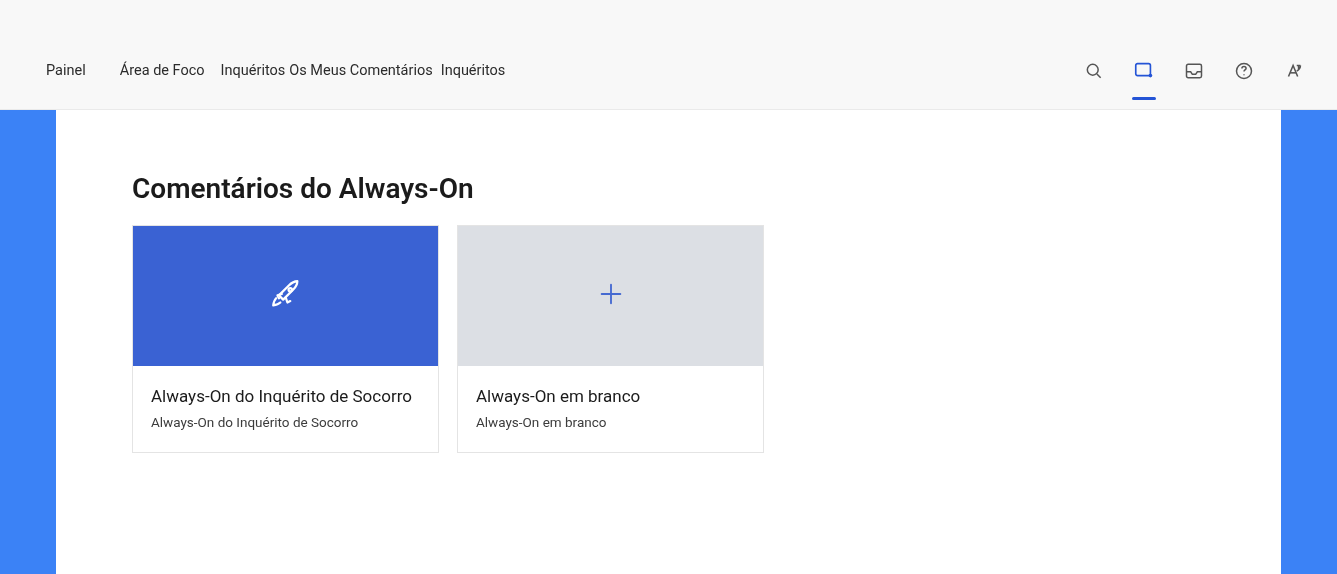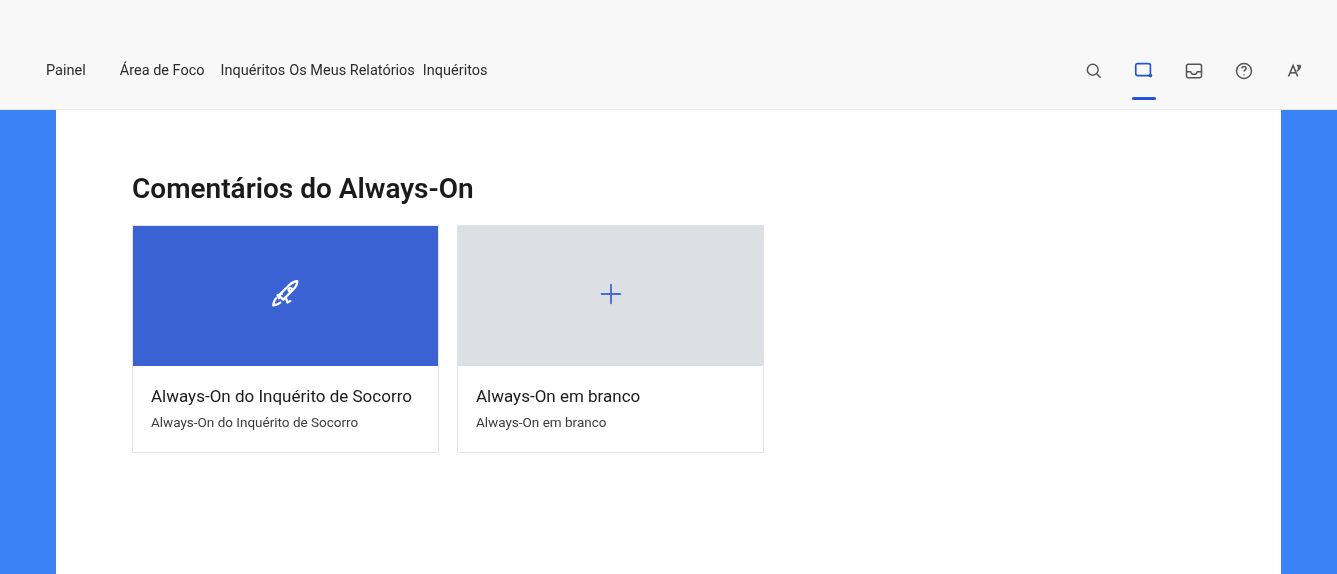--- a/index.html
+++ b/index.html
@@ -134,21 +134,21 @@
     }
   </style>
 </head>
 <body>
 
 <div class="topbar">
   <div class="nav">
     <div class="nav-item">Painel</div>
     <div class="nav-item">Área de Foco</div>
     <div class="nav-item narrow-gap-left">Inquéritos</div>
-    <div class="nav-item narrow-gap-both">Os Meus Relatórios</div>
+    <div class="nav-item narrow-gap-both">Os Meus Comentários</div>
     <div class="nav-item">Inquéritos</div>
   </div>
   <div class="toolbar">
     <div class="icon-btn">
       <svg width="20" height="20" viewBox="0 0 24 24" fill="none" stroke="#555" stroke-width="1.8">
         <circle cx="10.5" cy="10.5" r="6.5"></circle>
         <line x1="15.5" y1="15.5" x2="20" y2="20"></line>
       </svg>
     </div>
     <div class="icon-btn active">

